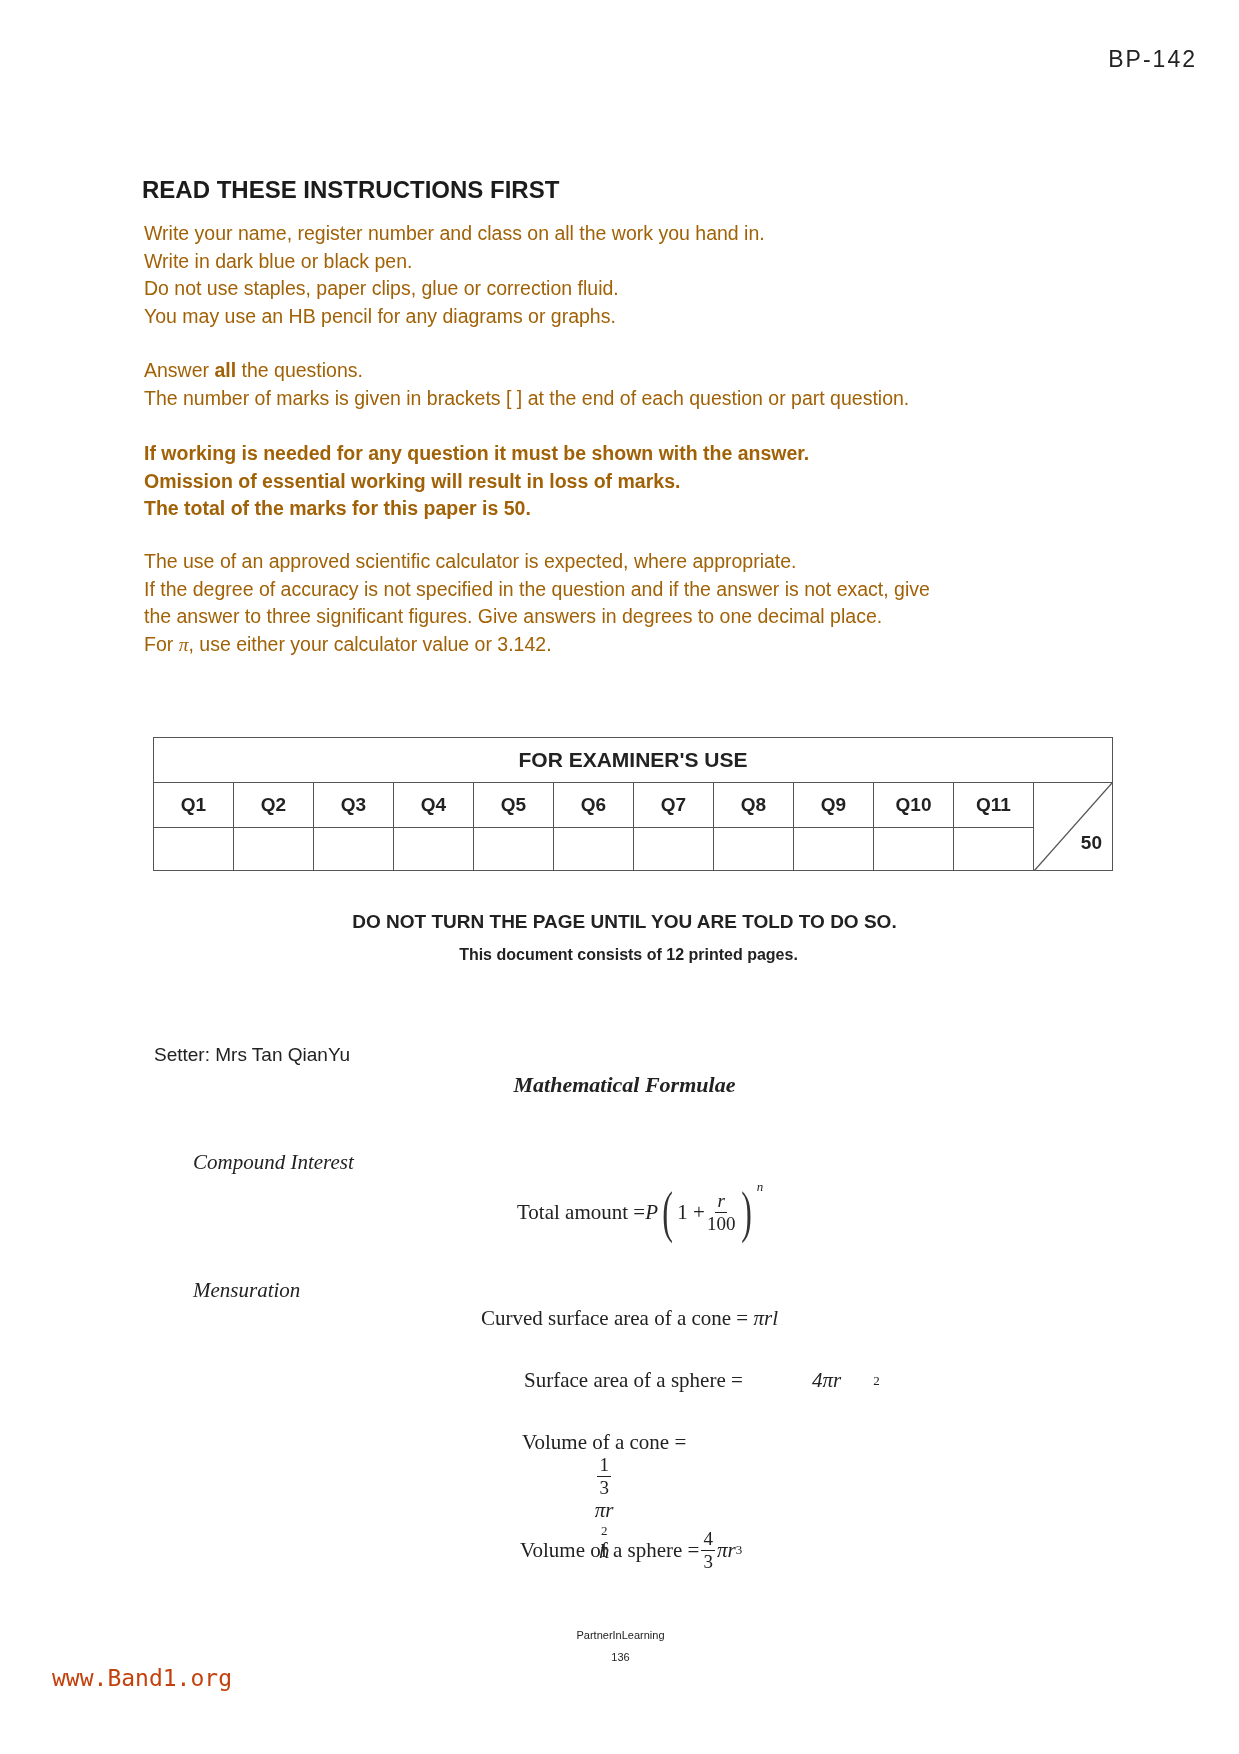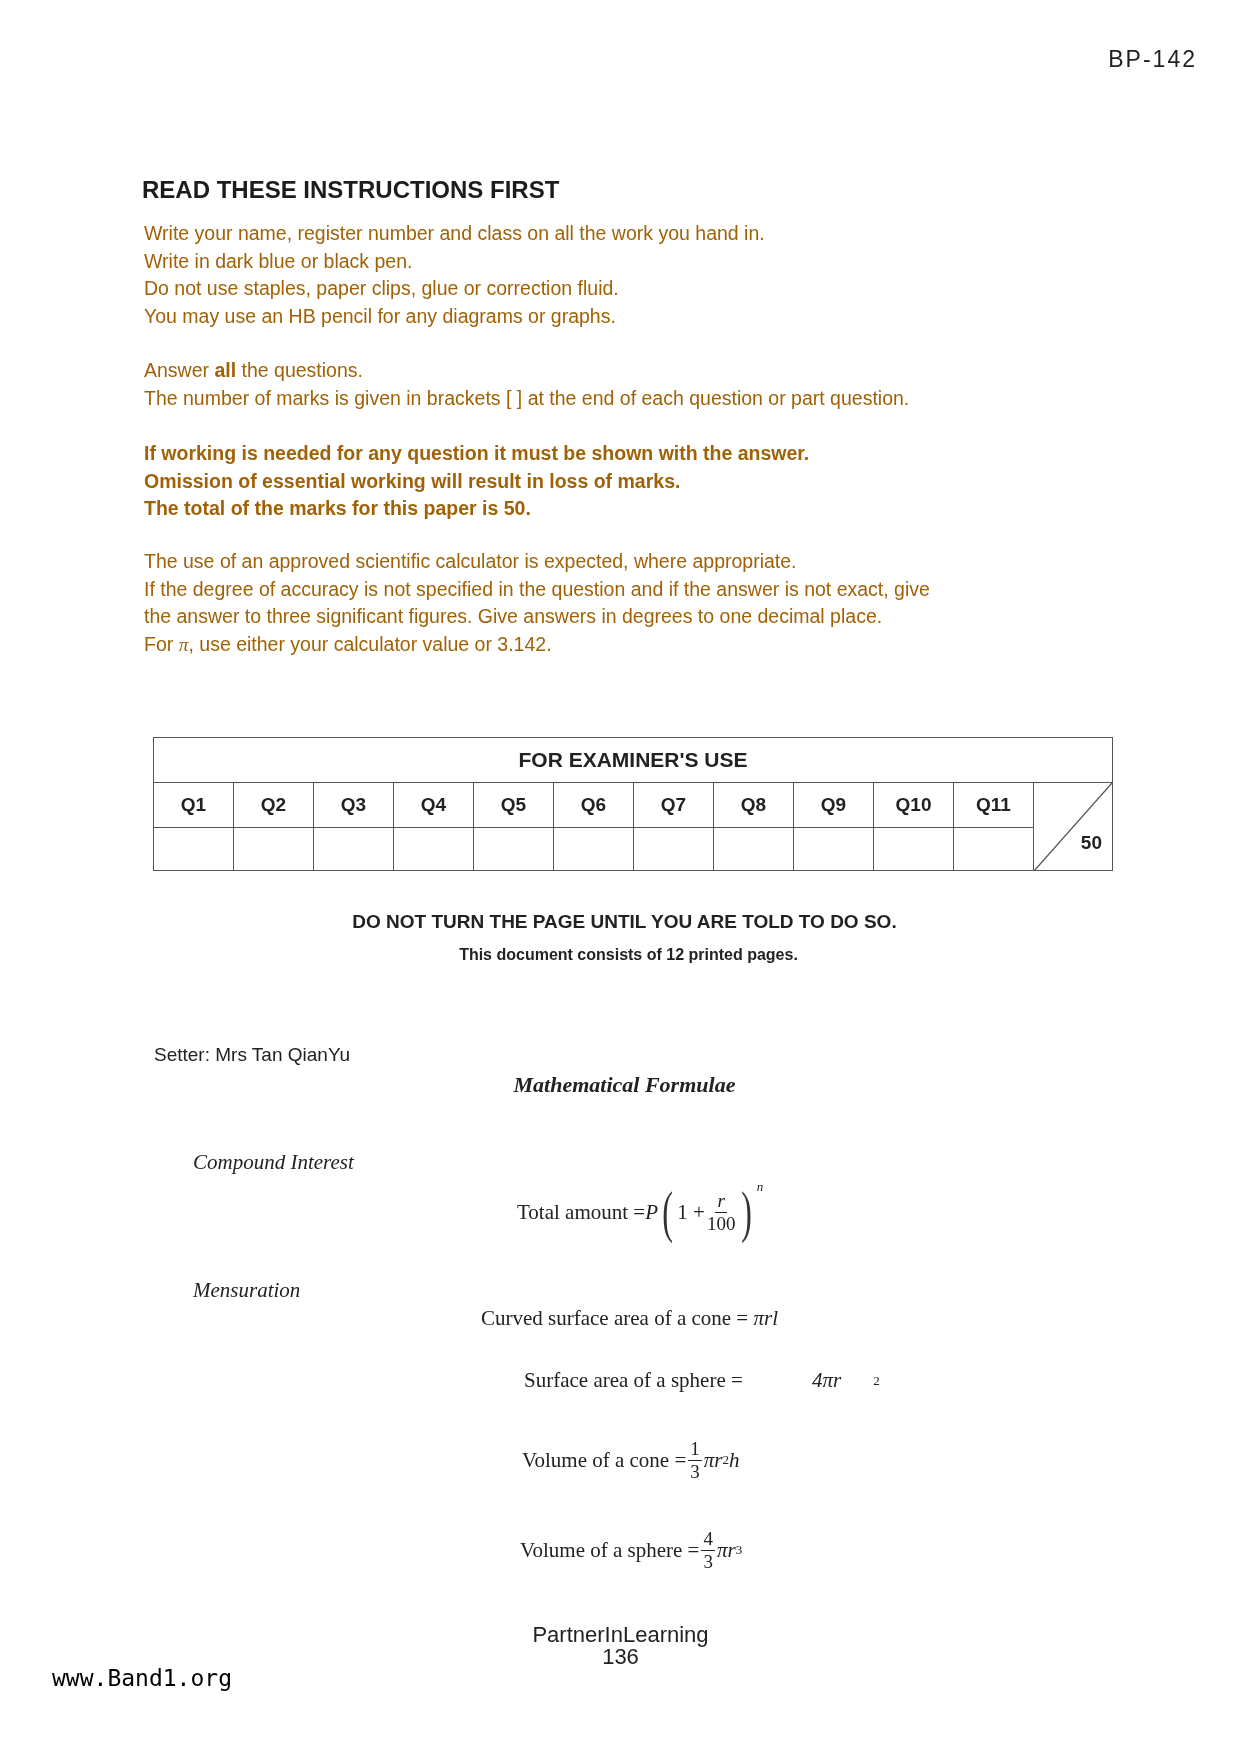--- a/index.html
+++ b/index.html
@@ -29,31 +29,31 @@
   .setter { left: 154px; top: 1044px; font-size: 19px; color: #222; }
   .formulae-title { left: 0; width: 1239px; top: 1072px; text-align: center; font-family: "Liberation Serif", serif; font-style: italic; font-weight: bold; font-size: 22px; color: #222; padding-left: 10px; box-sizing: border-box; }
   .section-label { font-family: "Liberation Serif", serif; font-style: italic; font-size: 21px; color: #222; left: 193px; }
   .sl1 { top: 1150px; }
   .sl2 { top: 1278px; }
 
   .formula { font-family: "Liberation Serif", serif; font-size: 21px; color: #222; white-space: nowrap; display: flex; align-items: center; }
   .f-ci { left: 517px; top: 1177px; height: 70px; }
   .f-csa { left: 481px; top: 1306px; }
   .f-sas { left: 524px; top: 1368px; gap: 32px; }
-  .f-vc { left: 522px; top: 1430px; height: 60px; }
+  .f-vc { left: 522px; top: 1430px; height: 60px; flex-direction: column; }
   .f-vs { left: 520px; top: 1520px; height: 60px; }
   .it { font-style: italic; }
   .frac { display: inline-flex; flex-direction: column; align-items: center; margin: 0 2px; font-size: 19px; line-height: 20px; }
   .frac .num { border-bottom: 1.3px solid #222; padding: 0 2px 1px 2px; }
   .frac .den { padding-top: 1px; }
   .bigparen { font-size: 58px; font-weight: 100; line-height: 1; transform: scaleX(0.55); display: inline-block; color: #333; }
   sup { font-size: 13px; vertical-align: super; }
 
-  .footer-org { left: 0; width: 1239px; top: 1624px; text-align: center; font-size: 22px; color: #222; line-height: 22px; padding-left: 2px; box-sizing: border-box; }
-  .watermark { left: 52px; top: 1665px; font-family: "DejaVu Sans Mono", monospace; font-size: 23px; color: #000000; }
+  .footer-org { left: 0; width: 1239px; top: 1624px; text-align: center; font-size: 11px; color: #222; line-height: 22px; padding-left: 2px; box-sizing: border-box; }
+  .watermark { left: 52px; top: 1665px; font-family: "DejaVu Sans Mono", monospace; font-size: 23px; color: #c2410c; }
 </style>
 </head>
 <body>
 
 <div class="abs code">BP-142</div>
 
 <div class="abs heading">READ THESE INSTRUCTIONS FIRST</div>
 
 <div class="abs para p1">
   <div>Write your name, register number and class on all the work you hand in.</div>

